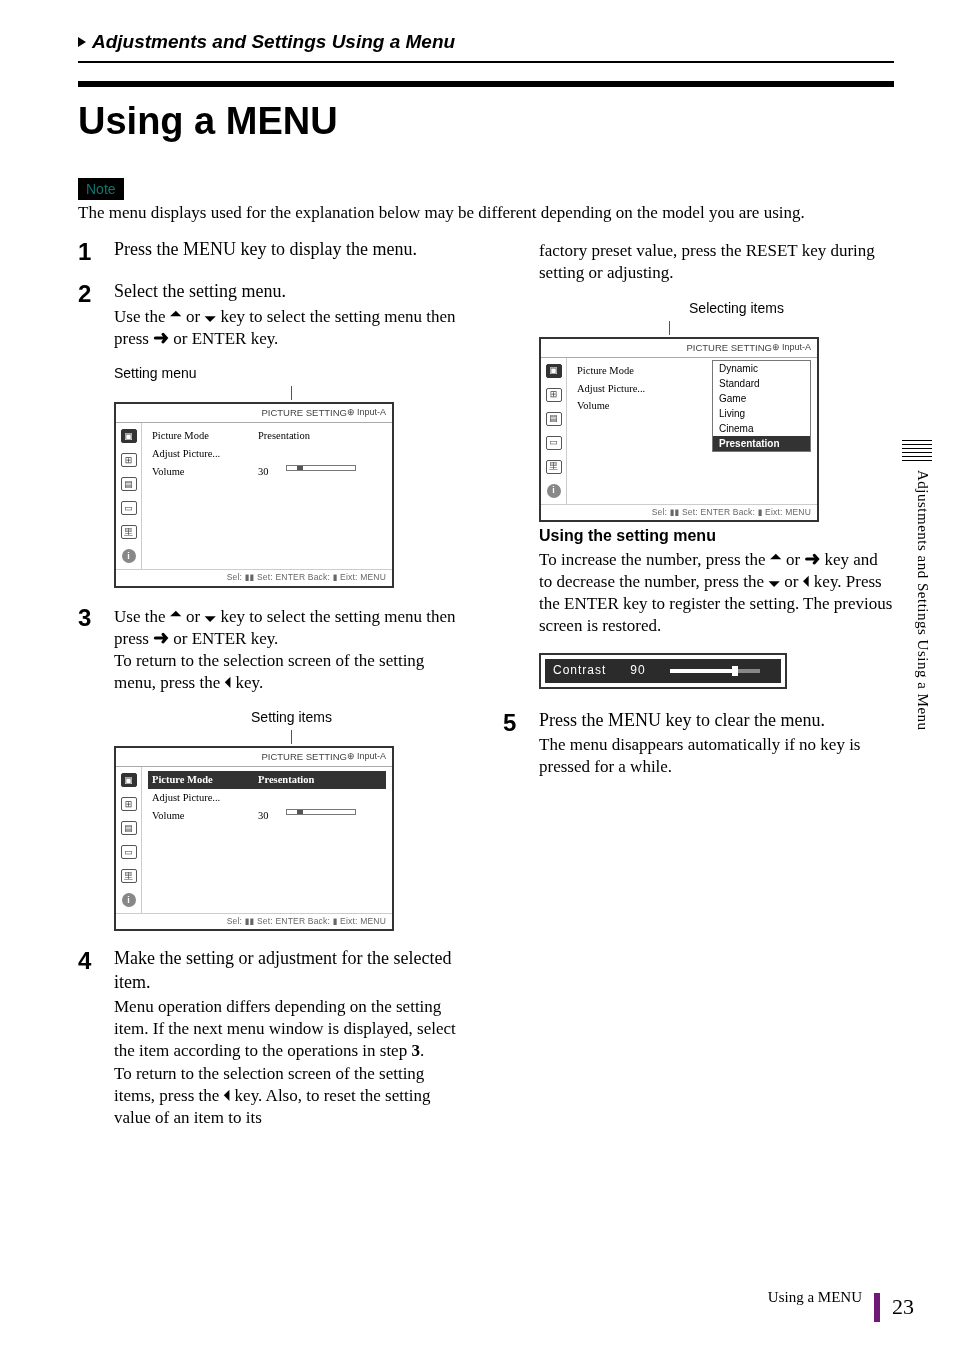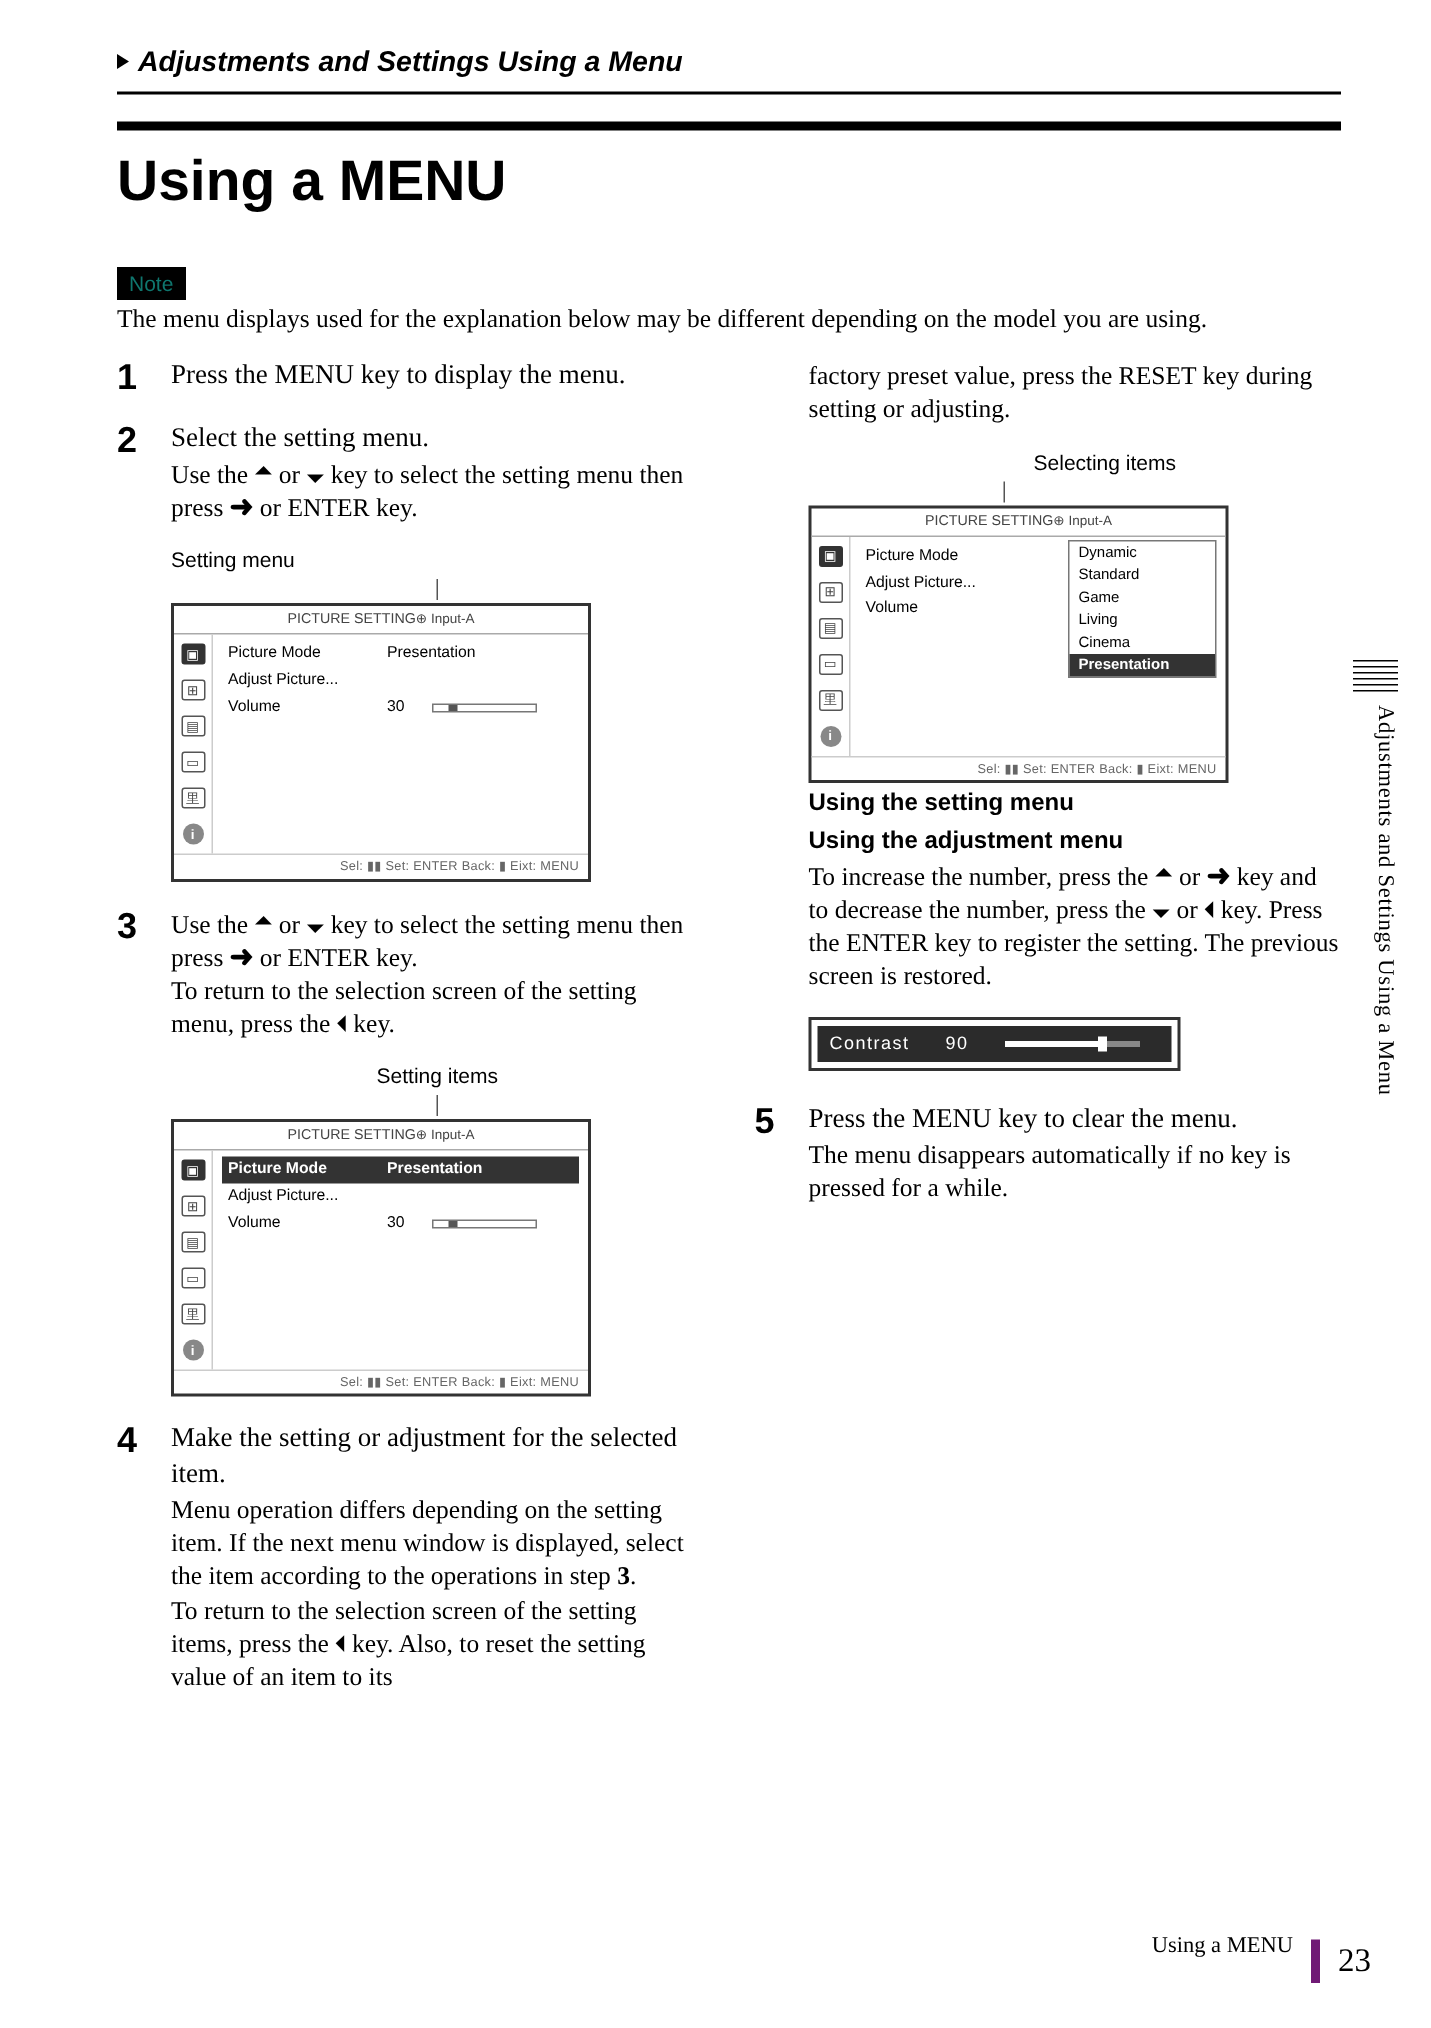--- a/index.html
+++ b/index.html
@@ -81,21 +81,21 @@
     border: 2px solid #333;
     width: 280px;
     font-family: Arial, Helvetica, sans-serif;
     font-size: 10.5px;
     background: #fff;
     position: relative;
   }
   .osd-mid .caption-line + .osd, .col .osd { margin-left: 0; }
   .osd-header {
     display: flex;
-    justify-content: center;
+    justify-content: flex-end;
     padding: 3px 6px;
     font-size: 9.5px;
     color: #444;
     border-bottom: 1px solid #aaa;
   }
   .osd-body { display: flex; }
   .osd-icons {
     width: 26px;
     border-right: 1px solid #ccc;
     display: flex;
@@ -108,21 +108,21 @@
     width: 16px; height: 14px;
     border: 1px solid #555;
     border-radius: 2px;
     font-size: 9px;
     display:flex;align-items:center;justify-content:center;
     color:#444;
   }
   .osd-icons .ic.active { background:#333; border-color:#333; color:#fff;}
   .osd-icons .ic.info { border-radius: 50%; width:14px;height:14px; background:#888;color:#fff;border:none;font-weight:bold;}
   .osd-content { flex:1; padding: 4px 6px; position:relative; }
-  .osd-row { display:flex; padding:2px 4px; align-items:center; gap:6px;}
+  .osd-row { display:flex; padding:2px 4px; align-items:flex-start; gap:6px;font-family:Liberation Serif, serif;}
   .osd-row.hl { background:#333; color:#fff; }
   .osd-row .k { width: 100px; }
   .osd-row .v { flex:1; }
   .slider { display:inline-block; width:70px; height:6px; border:1px solid #777; position:relative; vertical-align:middle;}
   .slider::after{content:"";position:absolute;left:10px;top:0;bottom:0;width:6px;background:#555;}
   .osd-footer {
     font-size: 8.5px;
     color:#666;
     text-align:right;
     padding: 2px 6px;
@@ -367,21 +367,20 @@
               <div>Cinema</div>
               <div class="sel">Presentation</div>
             </div>
           </div>
         </div>
         <div class="osd-footer">Sel: ▮▮   Set: ENTER   Back: ▮   Eixt: MENU</div>
       </div>
 
       <div class="subhead">Using the setting menu</div>
 
-      <div class="subhead">Using the adjustment menu</div>
       <div class="step-rest">
         <span>To increase the number, press the </span><span>🞁</span><span> or </span><span>➜</span><span> key and to decrease the number, press the </span><span>🞃</span><span> or </span><span>🞀</span><span> key. Press the ENTER key to register the setting. The previous screen is restored.</span>
       </div>
 
       <div class="contrast-box">
         <div class="contrast-inner">
           <span>Contrast</span>
           <span>90</span>
           <span class="bar"></span>
         </div>

